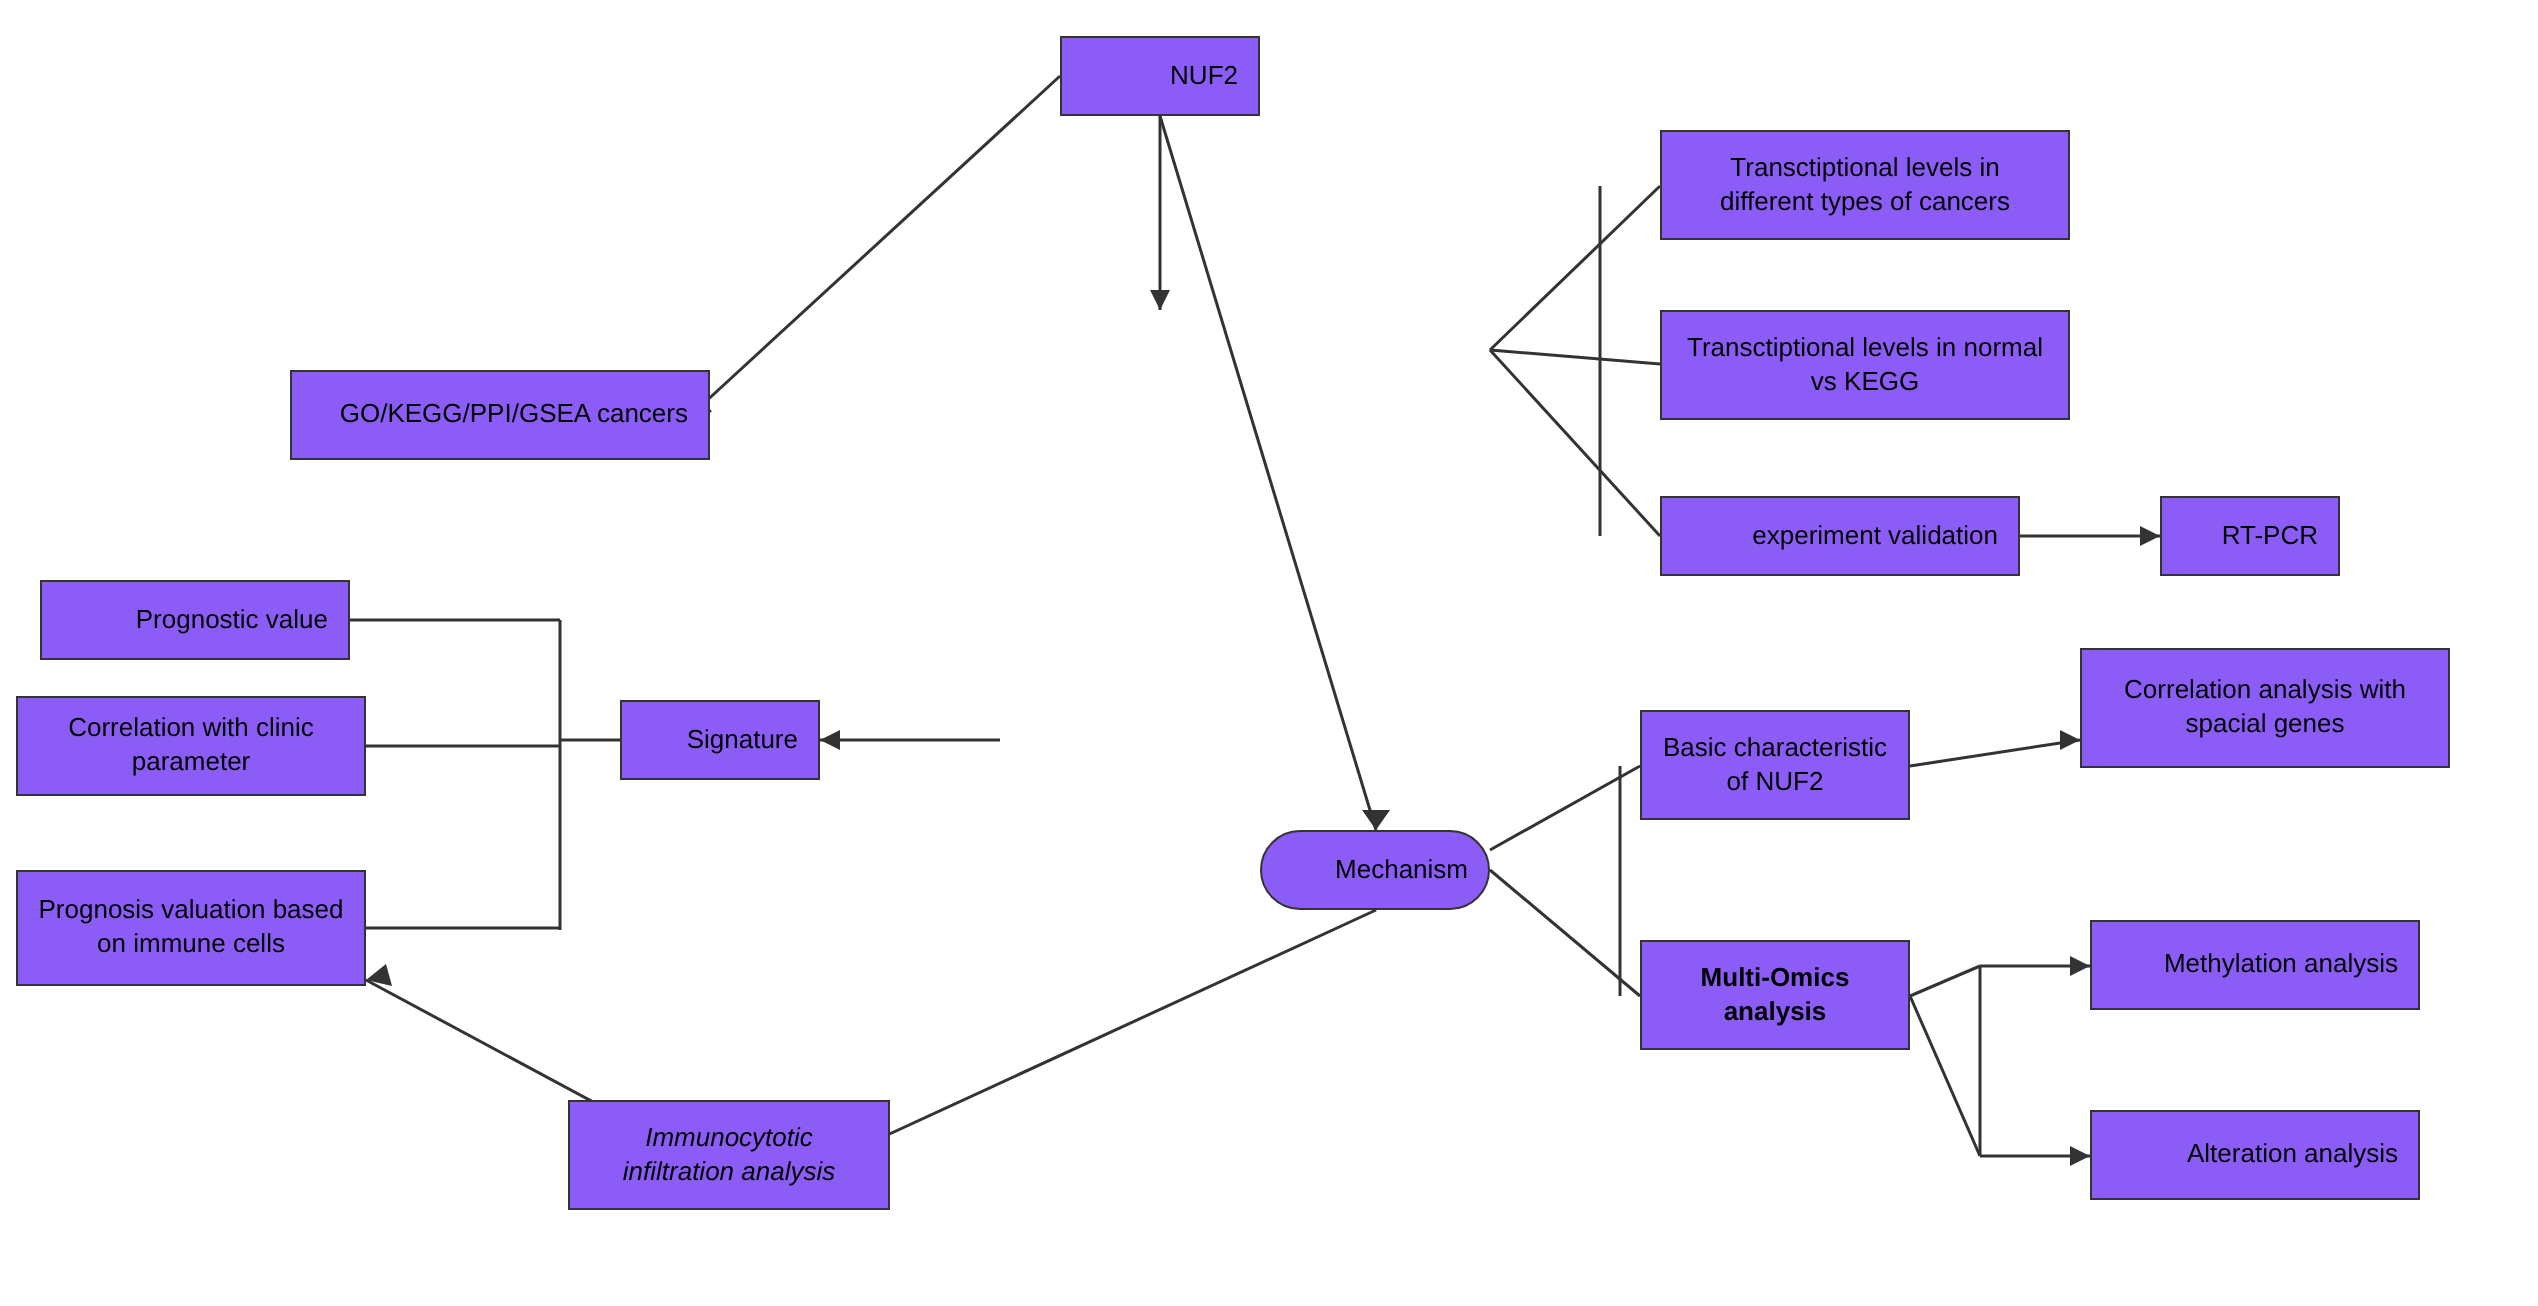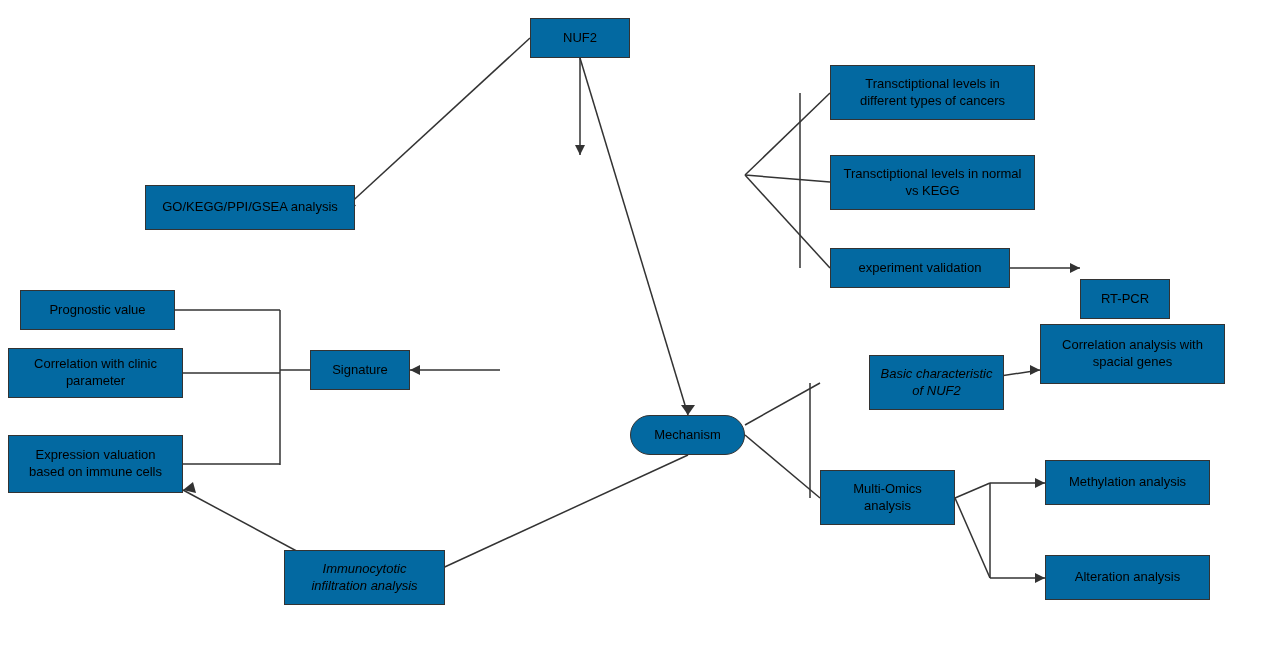--- a/index.html
+++ b/index.html
@@ -13,24 +13,24 @@
       position: relative;
     }
     .diagram {
       position: relative;
       width: 1269px;
       height: 653px;
     }
     .box {
       position: absolute;
       border: 1.5px solid #333;
-      background: #0369a1;
+      background: #8b5cf6;
       display: flex;
       align-items: center;
-      justify-content: center;
+      justify-content: flex-end;
       text-align: center;
       padding: 6px 10px;
       line-height: 1.3;
     }
     svg.arrows {
       position: absolute;
       top: 0; left: 0;
       width: 1269px;
       height: 653px;
       pointer-events: none;
@@ -95,21 +95,21 @@
 
     <line x1="688" y1="455" x2="423" y2="577" stroke="#333" stroke-width="1.5"></line>
     <polygon points="423,577 430,566 435,576" fill="#333"></polygon>
   </svg>
 
   <div class="box" style="left:530px;top:18px;width:100px;height:40px;">
     <span>NUF2</span>
   </div>
 
   <div class="box" style="left:145px;top:185px;width:210px;height:45px;">
-    <span>GO/KEGG/PPI/GSEA analysis</span>
+    <span>GO/KEGG/PPI/GSEA cancers</span>
   </div>
 
 
   <div class="box" style="left:630px;top:415px;width:115px;height:40px;border-radius:20px;">
     <span>Mechanism</span>
   </div>
 
   <div class="box" style="left:310px;top:350px;width:100px;height:40px;">
     <span>Signature</span>
   </div>
@@ -123,49 +123,49 @@
   </div>
 
   <div class="box" style="left:830px;top:155px;width:205px;height:55px;">
     <span>Transctiptional levels in normal vs KEGG</span>
   </div>
 
   <div class="box" style="left:830px;top:248px;width:180px;height:40px;">
     <span>experiment validation</span>
   </div>
 
-  <div class="box" style="left:1080px;top:248px;width:90px;height:40px;margin-top:31px;">
+  <div class="box" style="left:1080px;top:248px;width:90px;height:40px;">
     <span>RT-PCR</span>
   </div>
 
-  <div class="box" style="left:869px;top:355px;width:135px;height:55px;font-style:italic;">
+  <div class="box" style="left:820px;top:355px;width:135px;height:55px;">
     <span>Basic characteristic of NUF2</span>
   </div>
 
   <div class="box" style="left:1040px;top:324px;width:185px;height:60px;">
     <span>Correlation analysis with spacial genes</span>
   </div>
 
-  <div class="box" style="left:820px;top:470px;width:135px;height:55px;">
+  <div class="box" style="left:820px;top:470px;width:135px;height:55px;font-weight:bold;">
     <span>Multi-Omics analysis</span>
   </div>
 
   <div class="box" style="left:1045px;top:460px;width:165px;height:45px;">
     <span>Methylation analysis</span>
   </div>
 
   <div class="box" style="left:1045px;top:555px;width:165px;height:45px;">
     <span>Alteration analysis</span>
   </div>
 
   <div class="box" style="left:20px;top:290px;width:155px;height:40px;">
     <span>Prognostic value</span>
   </div>
 
   <div class="box" style="left:8px;top:348px;width:175px;height:50px;">
     <span>Correlation with clinic parameter</span>
   </div>
 
   <div class="box" style="left:8px;top:435px;width:175px;height:58px;">
-    <span>Expression valuation  based on immune cells</span>
+    <span>Prognosis valuation  based on immune cells</span>
   </div>
 
 </div>
 
 </body></html>

